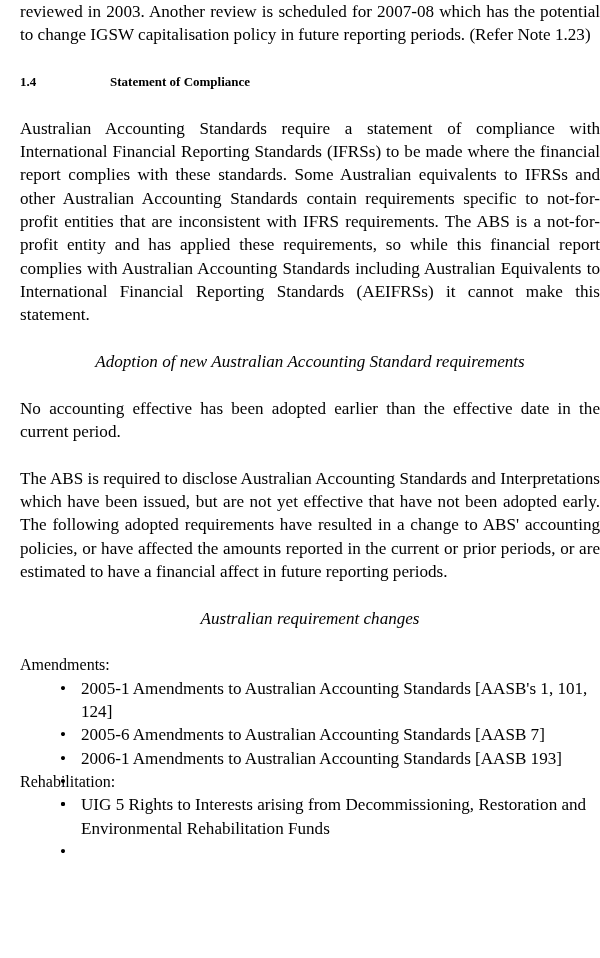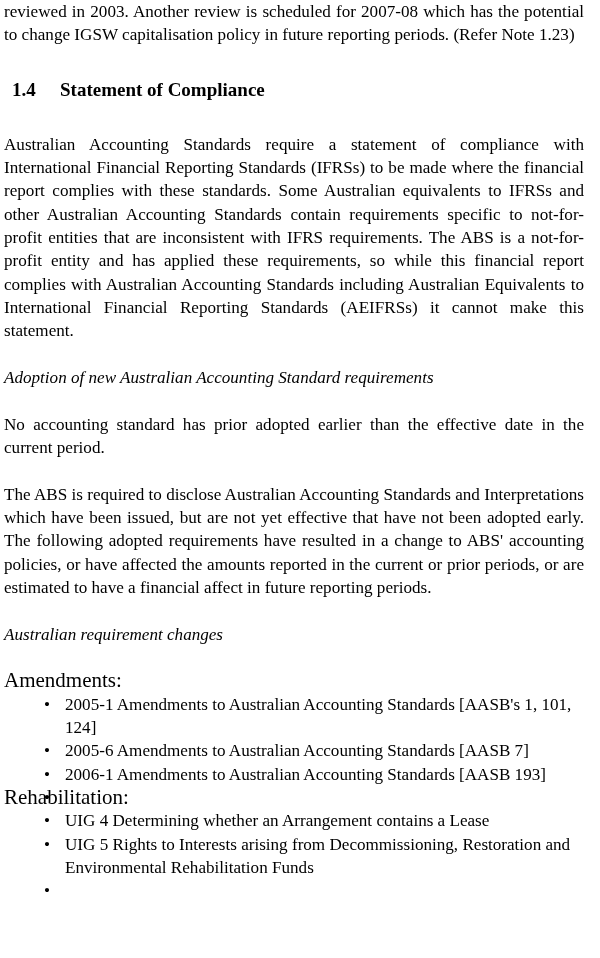--- a/index.html
+++ b/index.html
@@ -17,53 +17,54 @@
   }
   #page {
     position: relative;
     width: 600px;
     height: 958px;
     padding: 0;
     box-sizing: border-box;
   }
   .content {
     position: absolute;
-    left: 4px;
+    left: 20px;
     top: 0px;
     width: 580px;
   }
   p.body {
     margin: 0;
     font-size: 17.1px;
     line-height: 23.35px;
     text-align: justify;
     text-justify: inter-word;
     letter-spacing: 0.01px;
   }
   .gap-para { height: 23.3px; }
 
   h2.sec-heading {
-    margin: 8px;
-    font-size: 19px;
+    margin: 0;
+    font-size: 13px;
     line-height: 23.35px;
     font-weight: bold;
     display: flex;
+    gap: 42px;
   }
   h2.sec-heading .num {
     width: 48px;
     flex: 0 0 48px;
   }
   h2.sec-heading .ttl { flex: 1 1 auto; font-family: Liberation Serif, serif; }
 
   .italic-heading {
     margin: 0;
     font-size: 17.1px;
     line-height: 23.35px;
     font-style: italic;
-    text-align: left;
+    text-align: center;
   }
 
   ul.bullets {
     list-style: none;
     margin: 0;
     padding: 0;
   }
   ul.bullets li {
     position: relative;
     margin: 0;
@@ -82,21 +83,21 @@
     top: 0;
     font-size: 17.1px;
     line-height: 23.35px;
   }
   ul.bullets li .txt { display: inline; }
   ul.bullets li.hang-extra { padding-left: 61px; }
   ul.bullets li.hang-extra .txt { display: inline; margin-top: 44px; }
 
   .label-line {
     margin: 0;
-    font-size: 21px;
+    font-size: 16px;
     line-height: 23.35px;
     text-align: left;
   }
 </style>
 </head>
 <body>
 
 <div id="page">
   <div class="content">
 
@@ -112,21 +113,21 @@
     <div class="gap-para"></div>
 
     <p class="body">Australian Accounting Standards require a statement of compliance with International Financial Reporting Standards (IFRSs) to be made where the financial report complies with these standards.  Some Australian equivalents to IFRSs and other Australian Accounting Standards contain requirements specific to not-for-profit entities that are inconsistent with IFRS requirements.  The ABS is a not-for-profit entity and has applied these requirements, so while this financial report complies with Australian Accounting Standards including Australian Equivalents to International Financial Reporting Standards (AEIFRSs) it cannot make this statement.</p>
 
     <div class="gap-para"></div>
 
     <p class="italic-heading">Adoption of new Australian Accounting Standard requirements</p>
 
     <div class="gap-para"></div>
 
-    <p class="body">No accounting standard has prior adopted earlier than the effective date in the current period.</p>
+    <p class="body">No accounting effective has been adopted earlier than the effective date in the current period.</p>
 
     <div class="gap-para"></div>
 
     <p class="body">The ABS is required to disclose Australian Accounting Standards and Interpretations which have been issued, but are not yet effective that have not been adopted early. The following adopted requirements have resulted in a change to ABS' accounting policies, or have affected the amounts reported in the current or prior periods, or are estimated to have a financial affect in future reporting periods.</p>
 
     <div class="gap-para"></div>
 
     <p class="italic-heading">Australian requirement changes</p>
 
     <div class="gap-para"></div>
@@ -150,21 +151,20 @@
       <li>
         <span class="dot">•</span>
       </li>
     </ul>
 
     <p class="label-line">Rehabilitation:</p>
 
     <ul class="bullets">
       <li>
         <span class="dot">•</span>
-        <span class="txt">UIG 4 Determining whether an Arrangement contains a Lease</span>
       </li>
       <li class="hang-extra">
         <span class="dot">•</span>
         <span class="txt">UIG 5 Rights to Interests arising from Decommissioning, Restoration and  Environmental Rehabilitation Funds</span>
       </li>
       <li class="justified">
         <span class="dot">•</span>
 
       </li>
 

